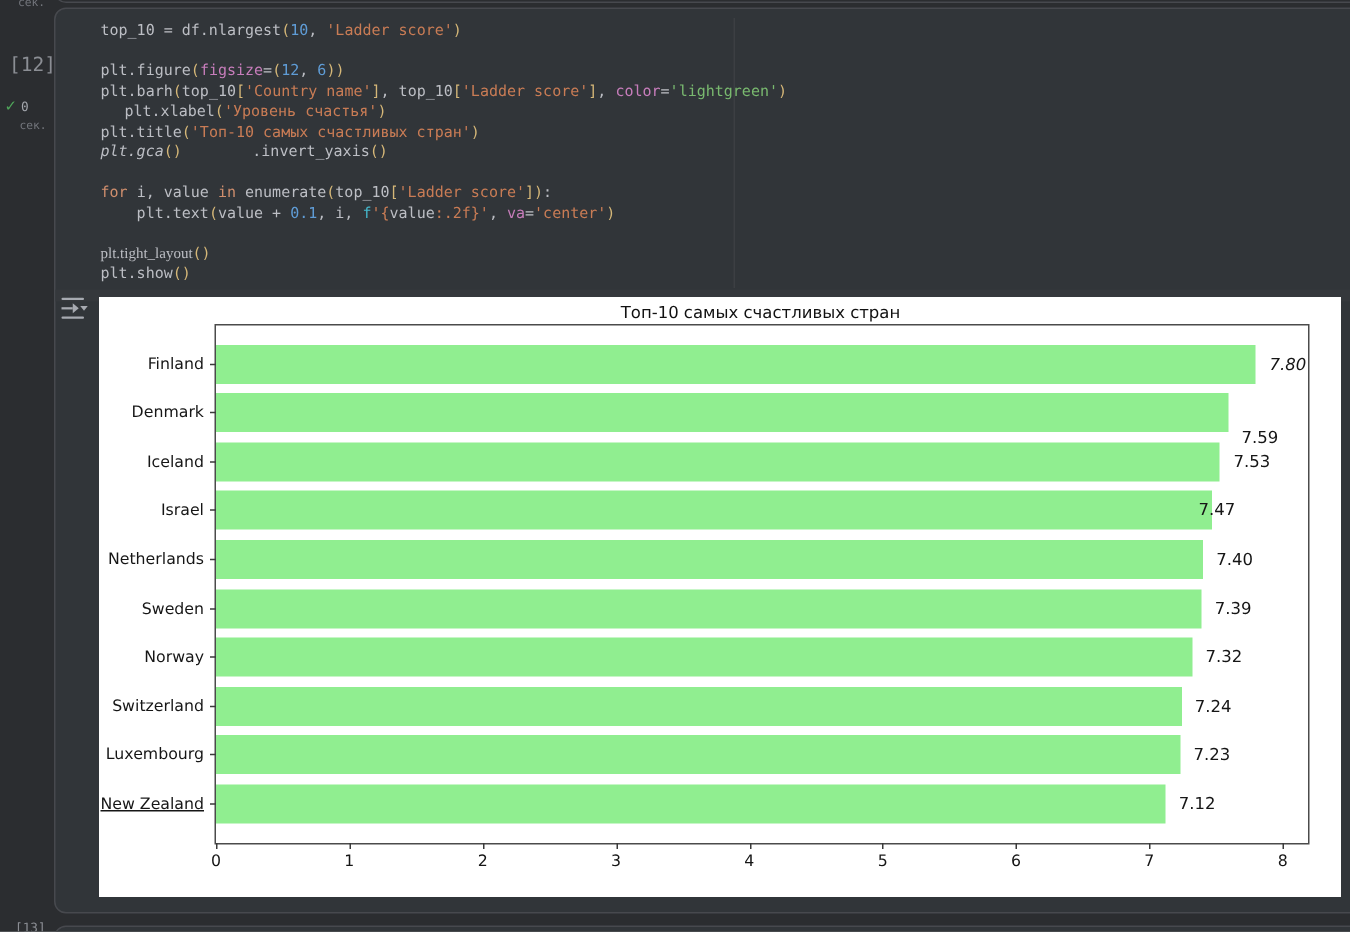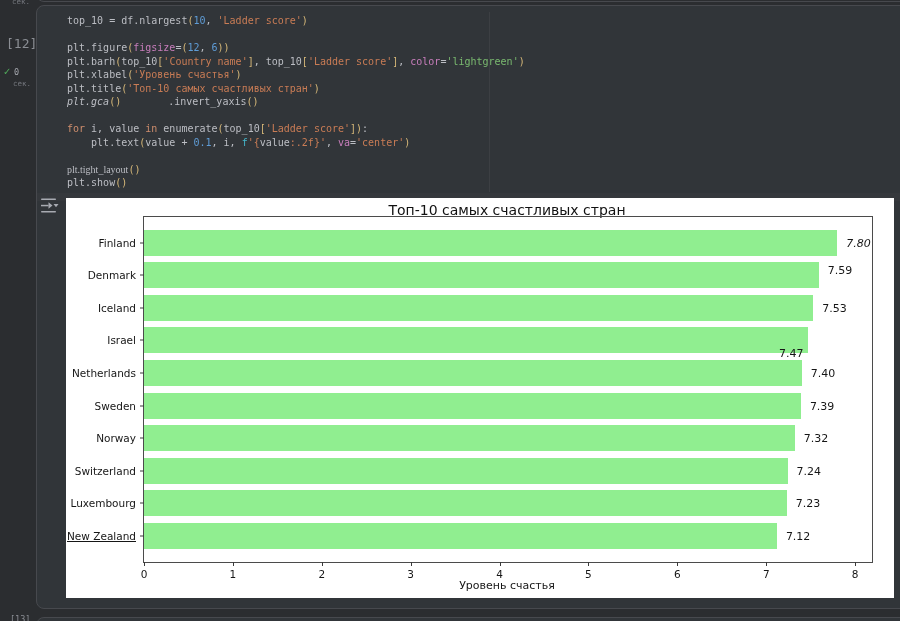--- a/index.html
+++ b/index.html
@@ -25,21 +25,21 @@
     padding:8px 0 0 30px;font-family:"DejaVu Sans Mono","Liberation Mono",monospace;
     font-size:10px;line-height:13.5px;}
   .code-line{white-space:pre;height:13.5px;}
   .margin-guide{position:absolute;left:452px;top:6px;width:1px;height:180px;background:#3C3F43;}
   .code-output-divider{position:absolute;left:0;right:0;top:187px;height:8px;background:#35383C;}
   
   .output-icon{position:absolute;left:2px;top:190px;width:22px;height:20px;cursor:pointer;}
   .figure{position:absolute;left:29px;top:192px;width:828px;height:400px;background:#FFFFFF;
     font-family:"DejaVu Sans",sans-serif;color:#141414;}
   .fig-title{position:absolute;left:77px;top:4px;width:728px;text-align:center;
-    font-size:14px;color:#111;}
+    font-size:11px;color:#111;}
   .plot{position:absolute;left:77px;top:18px;width:728px;height:345px;
     border:1px solid #4B4B4B;box-sizing:content-box;}
   .bar{position:absolute;left:0;}
   .bar-value{position:absolute;transform:translateY(-50%);font-size:11px;color:#161616;white-space:nowrap;}
   .ytick-label{position:absolute;right:calc(100% + 8px);transform:translateY(-50%);
     font-size:10.5px;color:#161616;white-space:nowrap;}
   .ytick-mark{position:absolute;right:100%;width:4px;height:1px;background:#3A3A3A;transform:translateY(-50%);}
   .xtick-mark{position:absolute;top:100%;width:1px;height:4px;background:#3A3A3A;}
   .xtick-label{position:absolute;top:calc(100% + 6px);transform:translateX(-50%);
     font-size:10.5px;color:#161616;}
@@ -58,21 +58,21 @@
   <span class="gutter-label g-check">✓</span>
   <span class="gutter-label g-time-val">0</span>
   <span class="gutter-label g-time-unit">сек.</span>
 
   <div class="cell">
     <div class="code-area">
         <div class="code-line"><span style="color: rgb(188, 190, 196);">top_10</span><span style="color: rgb(188, 190, 196);"> = </span><span style="color: rgb(188, 190, 196);">df.nlargest</span><span style="color: rgb(213, 183, 120);">(</span><span style="color: rgb(95, 156, 214);">10</span><span style="color: rgb(188, 190, 196);">, </span><span style="color: rgb(201, 124, 85);">'Ladder score'</span><span style="color: rgb(213, 183, 120);">)</span></div>
         <div class="code-line">&nbsp;</div>
         <div class="code-line"><span style="color: rgb(188, 190, 196);">plt.figure</span><span style="color: rgb(213, 183, 120);">(</span><span style="color: rgb(199, 125, 187);">figsize</span><span style="color: rgb(188, 190, 196);">=</span><span style="color: rgb(213, 183, 120);">(</span><span style="color: rgb(95, 156, 214);">12</span><span style="color: rgb(188, 190, 196);">, </span><span style="color: rgb(95, 156, 214);">6</span><span style="color: rgb(213, 183, 120);">))</span></div>
         <div class="code-line"><span style="color: rgb(188, 190, 196);">plt.barh</span><span style="color: rgb(213, 183, 120);">(</span><span style="color: rgb(188, 190, 196);">top_10</span><span style="color: rgb(213, 183, 120);">[</span><span style="color: rgb(201, 124, 85);">'Country name'</span><span style="color: rgb(213, 183, 120);">]</span><span style="color: rgb(188, 190, 196);">, </span><span style="color: rgb(188, 190, 196);">top_10</span><span style="color: rgb(213, 183, 120);">[</span><span style="color: rgb(201, 124, 85);">'Ladder score'</span><span style="color: rgb(213, 183, 120);">]</span><span style="color: rgb(188, 190, 196);">, </span><span style="color: rgb(199, 125, 187);">color</span><span style="color: rgb(188, 190, 196);">=</span><span style="color: rgb(121, 185, 111);">'lightgreen'</span><span style="color: rgb(213, 183, 120);">)</span></div>
-        <div class="code-line"><span style="color: rgb(188, 190, 196);">plt.xlabel</span><span style="color: rgb(213, 183, 120);">(</span><span style="color: rgb(201, 124, 85);">'Уровень счастья'</span><span style="color: rgb(213, 183, 120);">)</span></div>
+        <div class="code-line"><span style="color: rgb(188, 190, 196); margin-left: 16px;">plt.xlabel</span><span style="color: rgb(213, 183, 120);">(</span><span style="color: rgb(201, 124, 85);">'Уровень счастья'</span><span style="color: rgb(213, 183, 120);">)</span></div>
         <div class="code-line"><span style="color: rgb(188, 190, 196);">plt.title</span><span style="color: rgb(213, 183, 120);">(</span><span style="color: rgb(201, 124, 85);">'Топ-10 самых счастливых стран'</span><span style="color: rgb(213, 183, 120);">)</span></div>
         <div class="code-line"><span style="color: rgb(188, 190, 196); font-style: italic;">plt.gca</span><span style="color: rgb(213, 183, 120);">()</span><span style="color: rgb(188, 190, 196); margin-left: 47px;">.invert_yaxis</span><span style="color: rgb(213, 183, 120);">()</span></div>
         <div class="code-line">&nbsp;</div>
         <div class="code-line"><span style="color: rgb(207, 142, 109);">for </span><span style="color: rgb(188, 190, 196);">i, value </span><span style="color: rgb(207, 142, 109);">in </span><span style="color: rgb(188, 190, 196);">enumerate</span><span style="color: rgb(213, 183, 120);">(</span><span style="color: rgb(188, 190, 196);">top_10</span><span style="color: rgb(213, 183, 120);">[</span><span style="color: rgb(201, 124, 85);">'Ladder score'</span><span style="color: rgb(213, 183, 120);">]</span><span style="color: rgb(213, 183, 120);">)</span><span style="color: rgb(188, 190, 196);">:</span></div>
         <div class="code-line"><span style="color: rgb(188, 190, 196);">    plt.text</span><span style="color: rgb(213, 183, 120);">(</span><span style="color: rgb(188, 190, 196);">value + </span><span style="color: rgb(95, 156, 214);">0.1</span><span style="color: rgb(188, 190, 196);">, i, </span><span style="color: rgb(69, 184, 204);">f</span><span style="color: rgb(201, 124, 85);">'{</span><span style="color: rgb(188, 190, 196);">value</span><span style="color: rgb(201, 124, 85);">:.2f}'</span><span style="color: rgb(188, 190, 196);">, </span><span style="color: rgb(199, 125, 187);">va</span><span style="color: rgb(188, 190, 196);">=</span><span style="color: rgb(201, 124, 85);">'center'</span><span style="color: rgb(213, 183, 120);">)</span></div>
         <div class="code-line">&nbsp;</div>
         <div class="code-line"><span style="color: rgb(188, 190, 196); font-family: Liberation Serif, serif;">plt.tight_layout</span><span style="color: rgb(213, 183, 120);">()</span></div>
         <div class="code-line"><span style="color: rgb(188, 190, 196);">plt.show</span><span style="color: rgb(213, 183, 120);">()</span></div>
       </div>
     <div class="margin-guide"></div>
@@ -89,29 +89,29 @@
     </div>
 
     <div class="figure">
       <div class="fig-title">Топ-10 самых счастливых стран</div>
       <div class="plot">
           <div class="bar" style="top: 12.5px; height: 26px; width: 693.333px; background: rgb(144, 238, 144);"></div>
           <div class="bar-value" style="top: 25.5px; left: 702.333px; font-style: italic;">7.80</div>
           <div class="ytick-label" style="top: 25.5px;">Finland</div>
           <div class="ytick-mark" style="top: 25.5px;"></div>
           <div class="bar" style="top: 45.1px; height: 26px; width: 674.667px; background: rgb(144, 238, 144);"></div>
-          <div class="bar-value" style="top: 53px; left: 683.667px;">7.59</div>
+          <div class="bar-value" style="top: 75px; left: 683.667px;">7.59</div>
           <div class="ytick-label" style="top: 58.1px;">Denmark</div>
           <div class="ytick-mark" style="top: 58.1px;"></div>
           <div class="bar" style="top: 77.7px; height: 26px; width: 669.333px; background: rgb(144, 238, 144);"></div>
           <div class="bar-value" style="top: 90.7px; left: 678.333px;">7.53</div>
           <div class="ytick-label" style="top: 90.7px;">Iceland</div>
           <div class="ytick-mark" style="top: 90.7px;"></div>
           <div class="bar" style="top: 110.3px; height: 26px; width: 664px; background: rgb(144, 238, 144);"></div>
-          <div class="bar-value" style="top: 123.3px; left: 635px; margin-top: 13px;">7.47</div>
+          <div class="bar-value" style="top: 123.3px; left: 655px;">7.47</div>
           <div class="ytick-label" style="top: 123.3px;">Israel</div>
           <div class="ytick-mark" style="top: 123.3px;"></div>
           <div class="bar" style="top: 142.9px; height: 26px; width: 657.778px; background: rgb(144, 238, 144);"></div>
           <div class="bar-value" style="top: 155.9px; left: 666.778px;">7.40</div>
           <div class="ytick-label" style="top: 155.9px;">Netherlands</div>
           <div class="ytick-mark" style="top: 155.9px;"></div>
           <div class="bar" style="top: 175.5px; height: 26px; width: 656.889px; background: rgb(144, 238, 144);"></div>
           <div class="bar-value" style="top: 188.5px; left: 665.889px;">7.39</div>
           <div class="ytick-label" style="top: 188.5px;">Sweden</div>
           <div class="ytick-mark" style="top: 188.5px;"></div>
@@ -143,20 +143,19 @@
           <div class="xtick-label" style="left: 355.556px;">4</div>
           <div class="xtick-mark" style="left: 444.444px;"></div>
           <div class="xtick-label" style="left: 444.444px;">5</div>
           <div class="xtick-mark" style="left: 533.333px;"></div>
           <div class="xtick-label" style="left: 533.333px;">6</div>
           <div class="xtick-mark" style="left: 622.222px;"></div>
           <div class="xtick-label" style="left: 622.222px;">7</div>
           <div class="xtick-mark" style="left: 711.111px;"></div>
           <div class="xtick-label" style="left: 711.111px;">8</div>
         </div>
-      <div class="xaxis-label">Уровень счастья</div>
     </div>
   </div>
 
   <span class="gutter-label g-next-exec">[13]</span>
   <div class="next-cell"></div>
 
 </div>
 
 </body></html>

